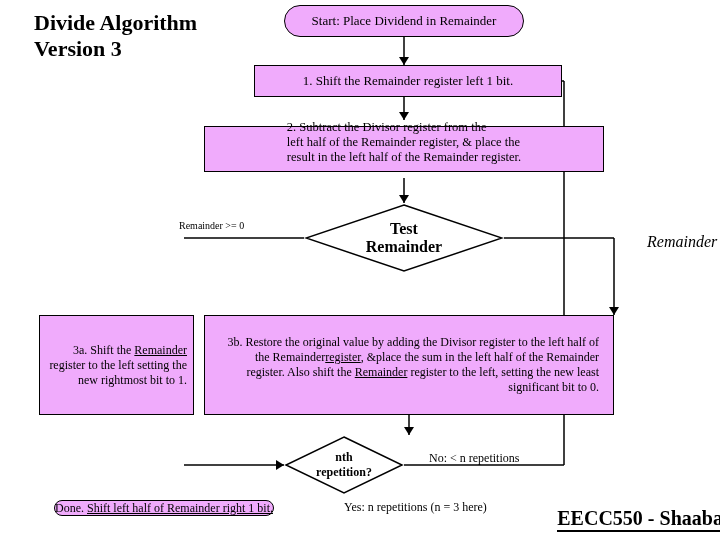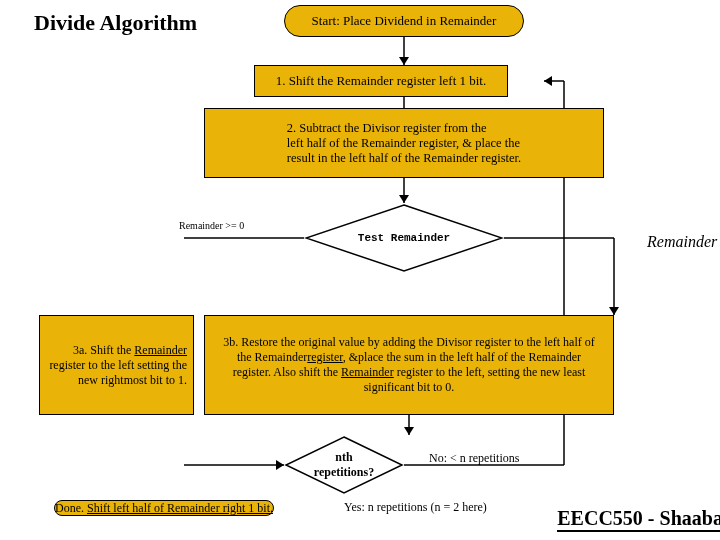--- a/index.html
+++ b/index.html
@@ -39,50 +39,51 @@
       position: absolute;
       left: 160px;
       top: 5px;
       right: 5px;
       bottom: 60px;
     }
 
     
     .box {
       border: 1.5px solid #000;
-      background: #eab308;
+      background: #f0abfc;
       position: absolute;
       display: flex;
       align-items: center;
       justify-content: center;
       text-align: center;
     }
 
     .box-start {
       left: 100px;
       top: 0px;
       width: 240px;
       height: 32px;
       border-radius: 16px;
     }
 
     .box-step1 {
       left: 70px;
       top: 60px;
-      width: 254px;
+      width: 308px;
       height: 32px;
     }
 
     .box-step2 {
       left: 20px;
-      top: 103px;
+      top: 121px;
       width: 400px;
-      height: 70px;
+      height: 46px;
       text-align: left;
       padding: 6px 8px;
+      align-items: flex-end;
     }
 
     
     .diamond-container {
       position: absolute;
       left: 120px;
       top: 198px;
       width: 200px;
       height: 70px;
     }
@@ -93,24 +94,23 @@
       width: 100%;
       height: 100%;
     }
 
     .diamond-label {
       position: absolute;
       top: 50%;
       left: 50%;
       transform: translate(-50%, -50%);
       text-align: center;
-      font-size: 11px;
+      font-size: 16px;
       font-weight: bold;
       pointer-events: none;
-      font-family: Liberation Mono, monospace;
     }
 
     
     .remainder-left {
       position: absolute;
       left: -5px;
       top: 215px;
       font-size: 10px;
     }
 
@@ -131,21 +131,21 @@
       text-align: right;
       padding: 6px 6px;
       font-size: 12px;
     }
 
     .box-3b {
       left: 20px;
       top: 310px;
       width: 410px;
       height: 100px;
-      text-align: center;
+      text-align: right;
       padding: 6px 14px;
       font-size: 12px;
     }
 
     
     .diamond2-container {
       position: absolute;
       left: 100px;
       top: 430px;
       width: 120px;
@@ -208,20 +208,21 @@
     }
   </style>
 </head>
 <body>
 
 <div class="page">
 
   <div class="title-area">
     <div class="title-text">
       <span>Divide Algorithm</span><br>
+      <span>Version 3</span>
     </div>
   </div>
 
   <div class="flowchart">
 
     <svg class="arrows-svg" xmlns="http://www.w3.org/2000/svg">
 
       <line x1="220" y1="32" x2="220" y2="60" stroke="#000" stroke-width="1.5"></line>
       <polygon points="220,60 215,52 225,52" fill="#000"></polygon>
 
@@ -293,30 +294,30 @@
     <div class="box box-3b">
       <span style="font-size:12px;">3b. Restore the original value by adding the Divisor register to the left half of the Remainder<span class="underline">register</span>, &amp;place the sum in the left half of the Remainder register. Also shift the <span class="underline">Remainder</span> register to the left, setting the new least significant bit to 0.</span>
     </div>
 
     <div class="diamond2-container">
       <svg viewBox="0 0 120 60" width="120" height="60" xmlns="http://www.w3.org/2000/svg" style="position:absolute;top:0;left:0;">
         <polygon points="60,2 118,30 60,58 2,30" fill="#fff" stroke="#000" stroke-width="1.5"></polygon>
       </svg>
       <div style="position:absolute;top:50%;left:50%;transform:translate(-50%,-50%);text-align:center;font-size:12px;font-weight:bold;">
         <span>nth
-repetitions?</span>
+repetition?</span>
       </div>
     </div>
 
     <div class="no-label">
       <span>No: &lt; n repetitions</span>
     </div>
 
     <div class="yes-label">
-      <span>Yes: n repetitions (n = 2 here)</span>
+      <span>Yes: n repetitions (n = 3 here)</span>
     </div>
 
     <div class="box box-done">
       <span style="font-size:12px;">Done. <span class="underline">Shift left half of Remainder right 1 bit.</span></span>
     </div>
 
   </div>
 
   <div class="branding">
     <div class="branding-main">EECC550 - Shaaban</div>

